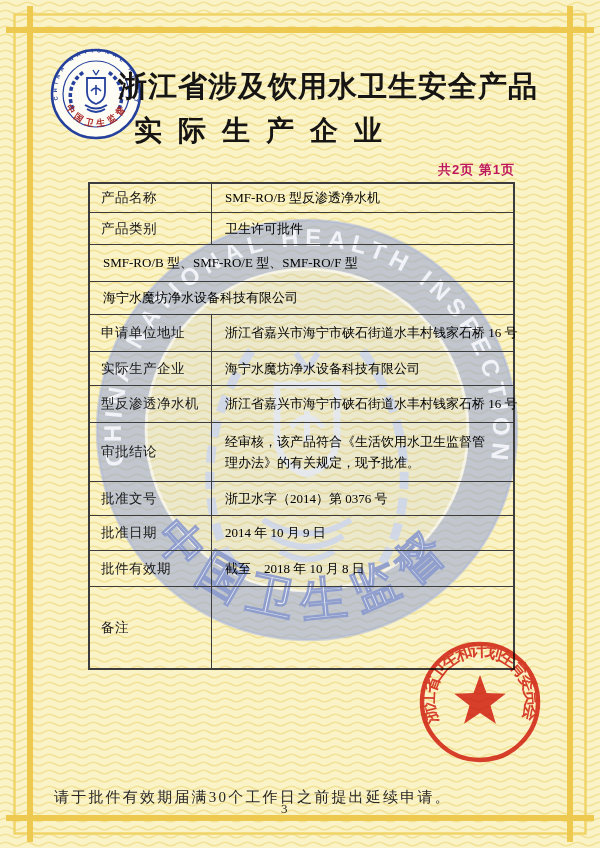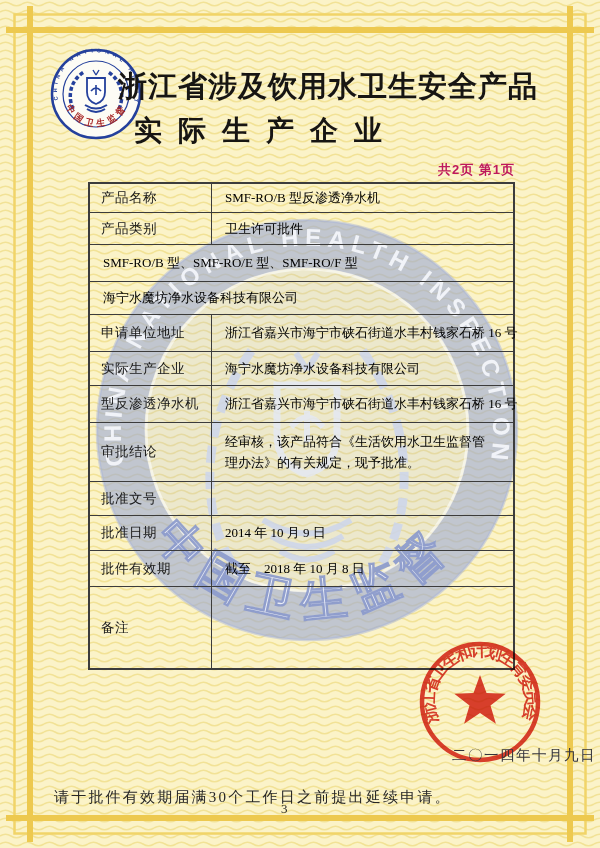--- a/index.html
+++ b/index.html
@@ -185,20 +185,21 @@
     <div class="t-value">浙江省嘉兴市海宁市硖石街道水丰村钱家石桥 16 号</div>
   </div>
 
   <div class="t-row">
     <div class="t-label">审批结论</div>
     <div class="t-value">经审核，该产品符合《生活饮用水卫生监督管理办法》的有关规定，现予批准。</div>
   </div>
 
   <div class="t-row">
     <div class="t-label">批准文号</div>
+    <div class="t-value">浙卫水字（2014）第 0376 号</div>
   </div>
 
   <div class="t-row">
     <div class="t-label">批准日期</div>
     <div class="t-value">2014 年 10 月 9 日</div>
   </div>
 
   <div class="t-row">
     <div class="t-label">批件有效期</div>
     <div class="t-value">截至　2018 年 10 月 8 日</div>
@@ -214,18 +215,17 @@
     <g opacity="0.88">
       <circle cx="480" cy="702" r="58" fill="none" stroke="#d6281c" stroke-width="4.5"></circle>
       <polygon fill="#d6281c" points="480,675 486.5,693.1 505.7,693.7 490.5,705.4 495.9,723.8 480,713 464.1,723.8 469.5,705.4 454.3,693.7 473.5,693.1"></polygon>
       <path id="stTxt" d="M438.3,721.5 A46,46 0 1 1 521.7,721.5" fill="none"></path>
       <text font-family="Liberation Sans,DejaVu Sans,sans-serif" font-size="16.5" font-weight="bold" fill="#d6281c">
         <textPath href="#stTxt" textLength="182">浙江省卫生和计划生育委员会</textPath>
       </text>
     </g>
   </svg>
 
-  <div class="approval-date">二〇一四年十月九日</div>
 
   <div class="footer-note">请于批件有效期届满30个工作日之前提出延续申请。</div>
   <div class="page-number">3</div>
 
 </div>
 
 </body></html>

